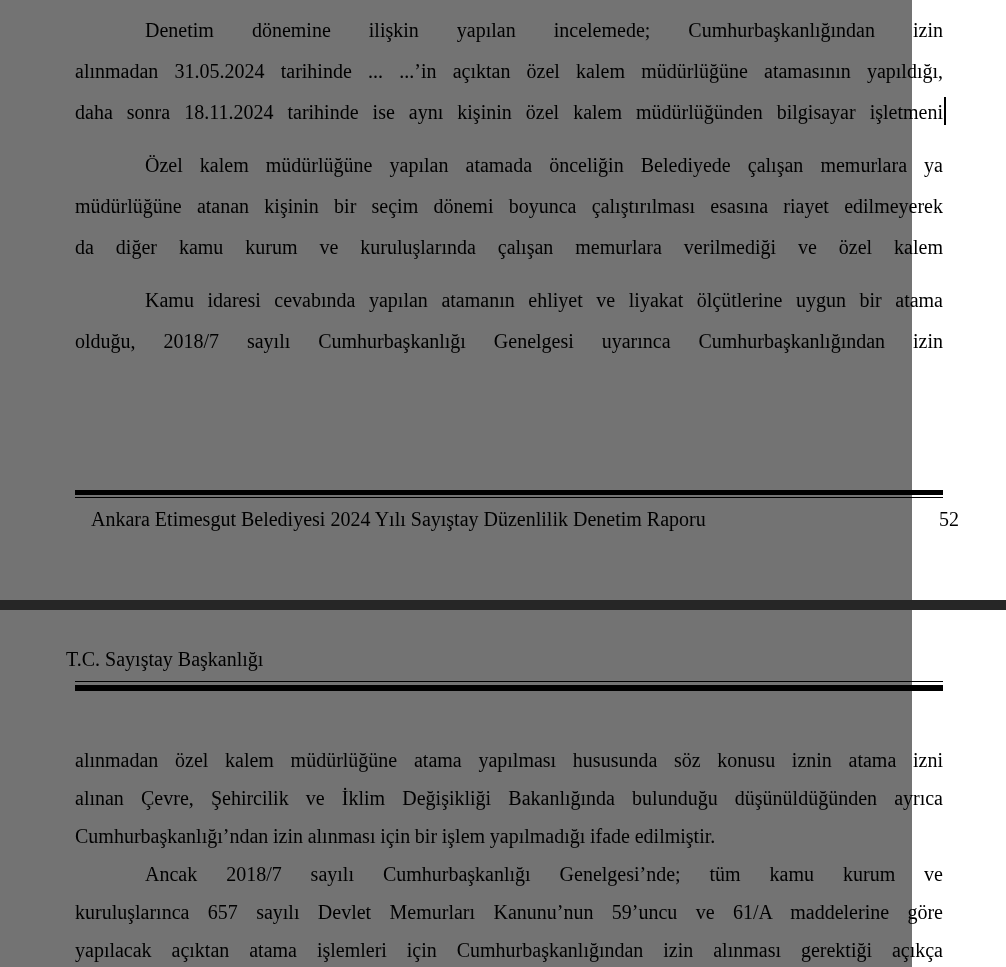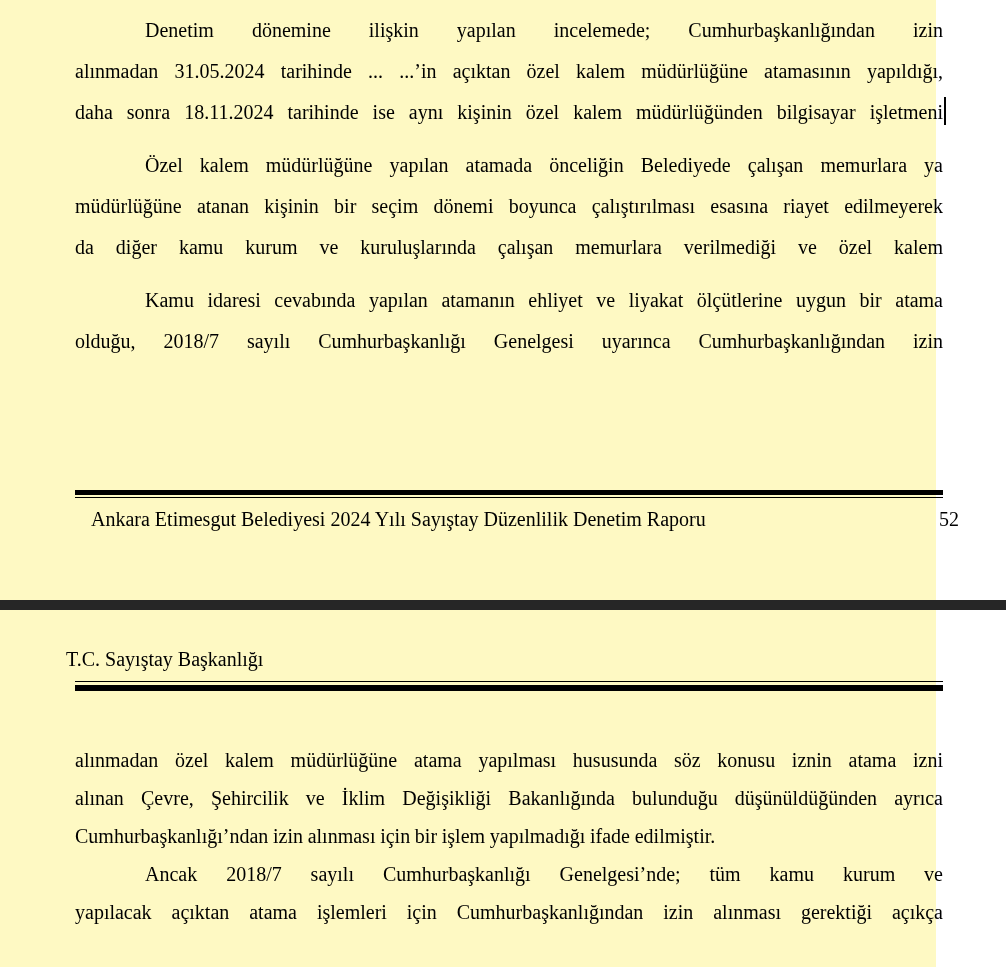--- a/index.html
+++ b/index.html
@@ -13,22 +13,21 @@
     overflow: hidden;
     background: #ffffff;
     color: #000000;
     font-family: "Liberation Serif", "DejaVu Serif", serif;
   }
 
   .page-section {
     position: absolute;
     left: 0;
     width: 912px;
-    background: #fef9c3;
-    padding-left: 24px;
+    background: #737373;
   }
   #page1 { top: 0; height: 600px; }
   #page2 { top: 610px; height: 357px; }
 
   #page-gap {
     position: absolute;
     top: 600px;
     left: 0;
     width: 1006px;
     height: 10px;
@@ -143,16 +142,17 @@
   <div id="page2-header-title">T.C. Sayıştay Başkanlığı</div>
   <div id="page2-header-rule"></div>
   <div class="doc-body" id="page2-body">
       <div class="paragraph">
         <div class="line">alınmadan özel kalem müdürlüğüne atama yapılması hususunda söz konusu iznin atama izni</div>
         <div class="line">alınan Çevre, Şehircilik ve İklim Değişikliği Bakanlığında bulunduğu düşünüldüğünden ayrıca</div>
         <div class="line last">Cumhurbaşkanlığı’ndan izin alınması için bir işlem yapılmadığı ifade edilmiştir.</div>
       </div>
       <div class="paragraph">
         <div class="line indent">Ancak 2018/7 sayılı Cumhurbaşkanlığı Genelgesi’nde; tüm kamu kurum ve</div>
+        <div class="line">kuruluşlarınca 657 sayılı Devlet Memurları Kanunu’nun 59’uncu ve 61/A maddelerine göre</div>
         <div class="line">yapılacak açıktan atama işlemleri için Cumhurbaşkanlığından izin alınması gerektiği açıkça</div>
       </div>
     </div>
 </div>
 
 </body></html>

